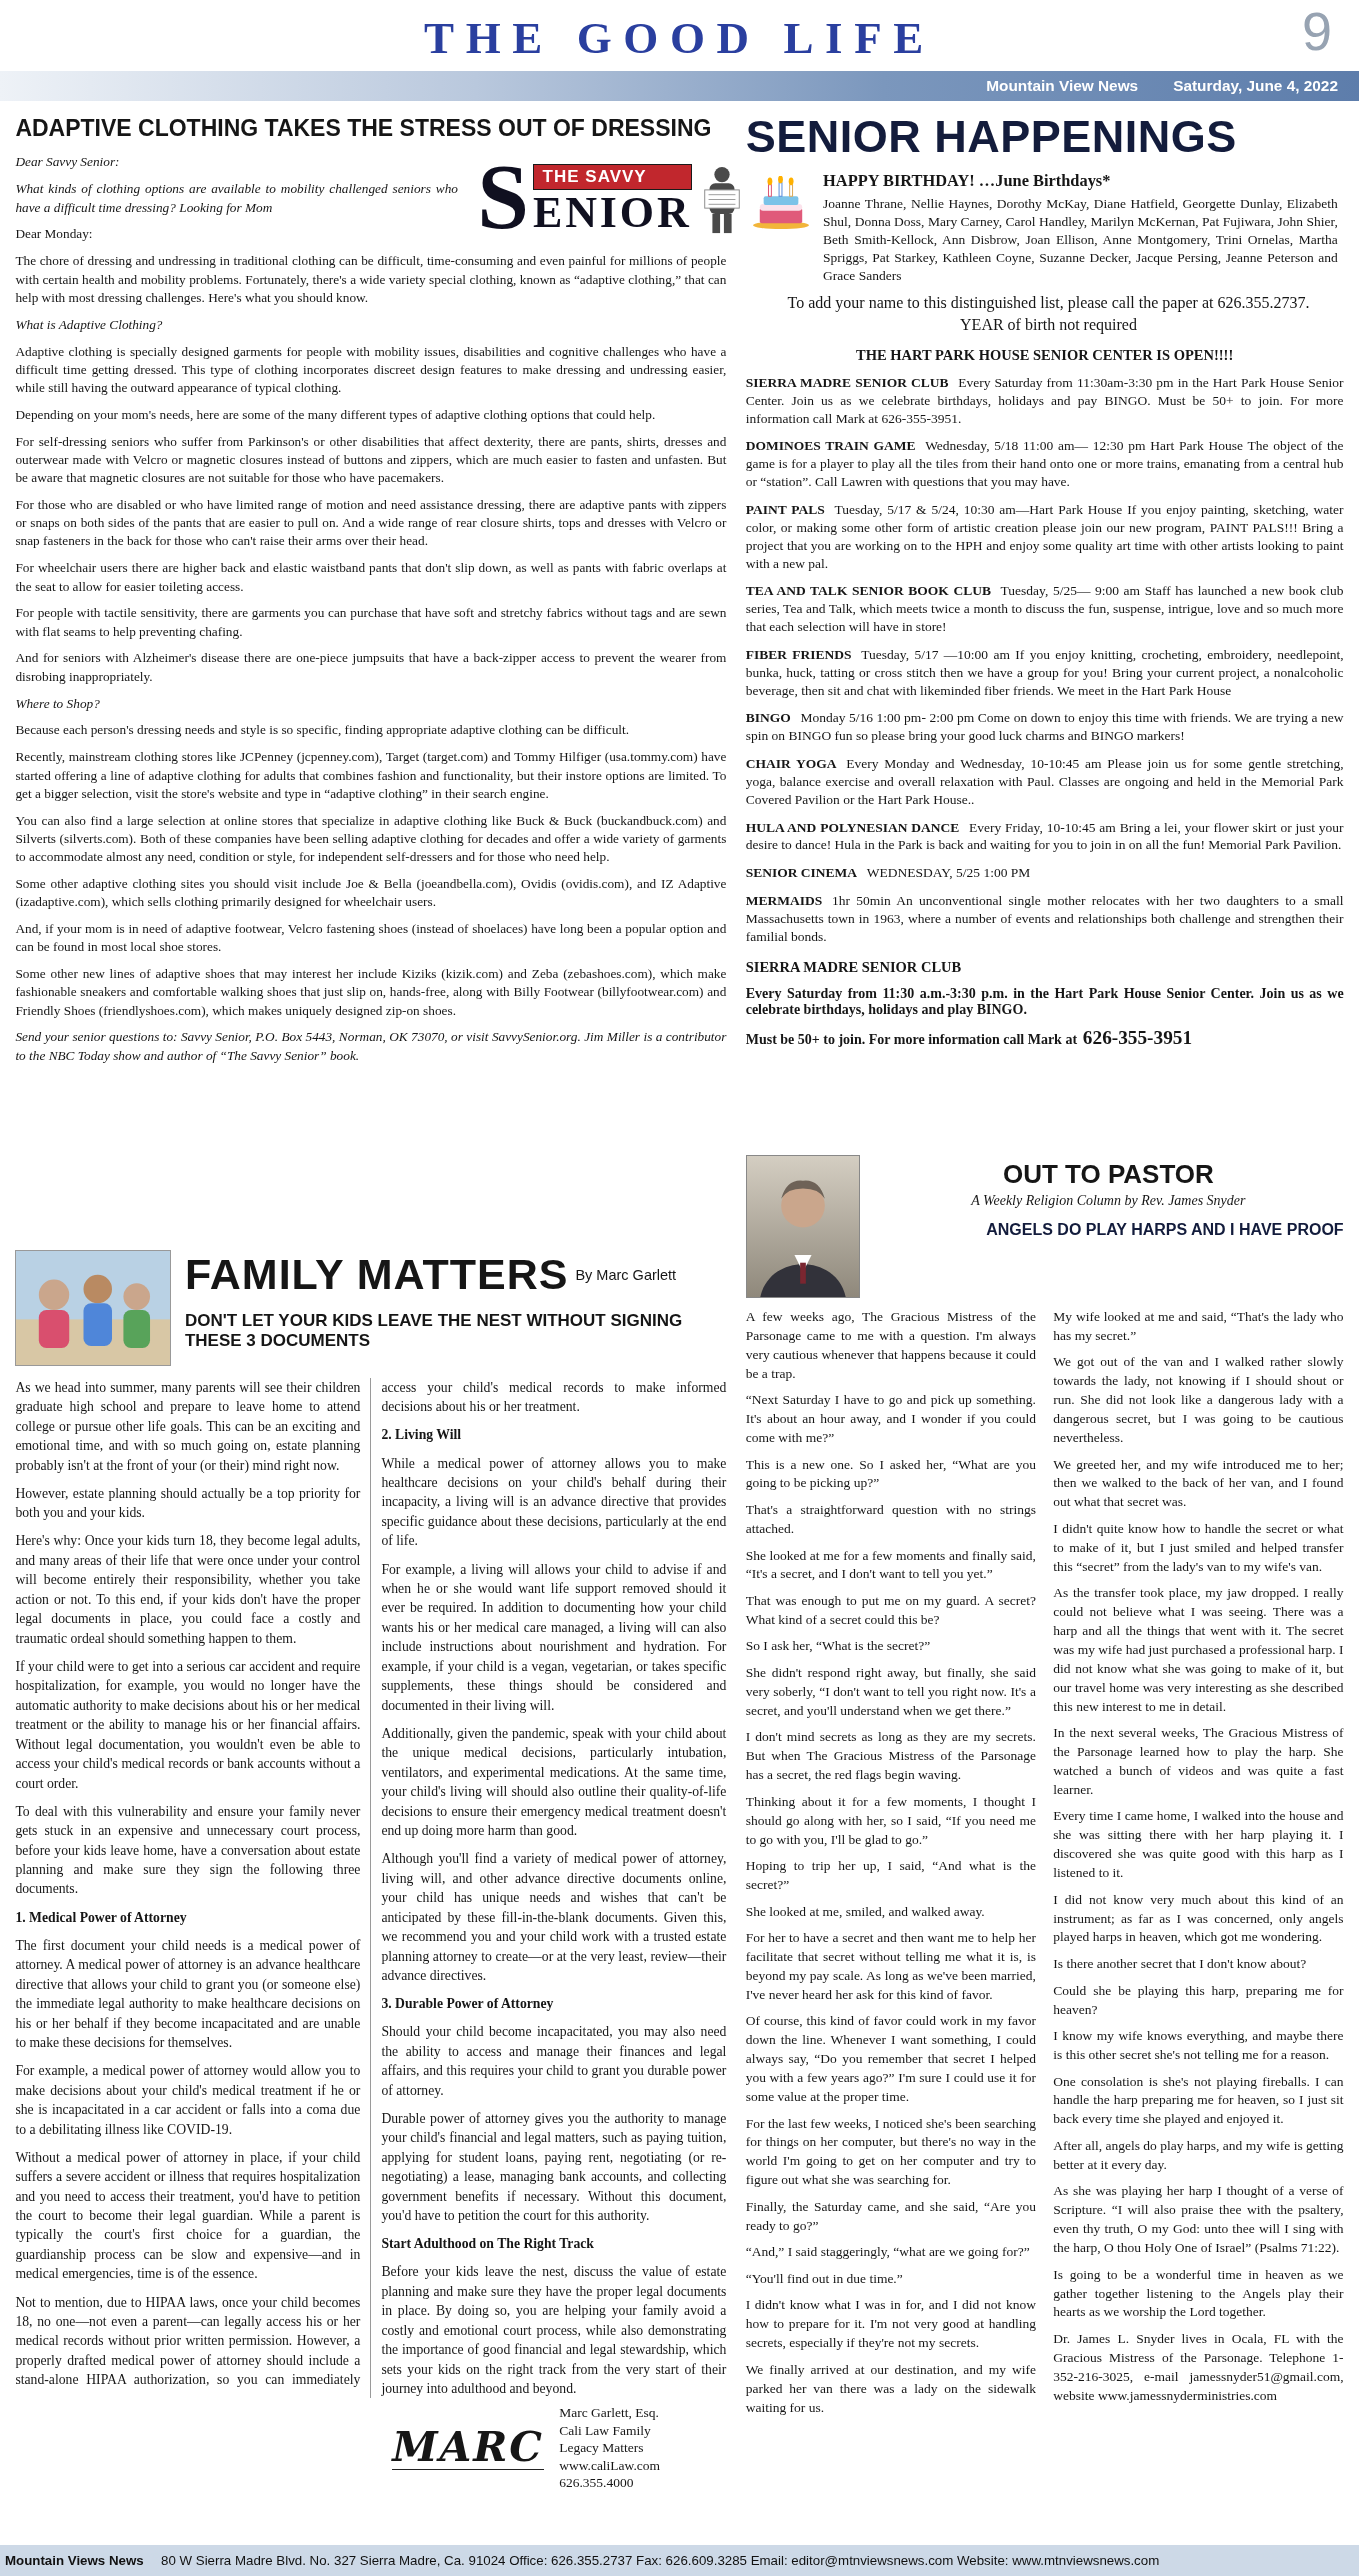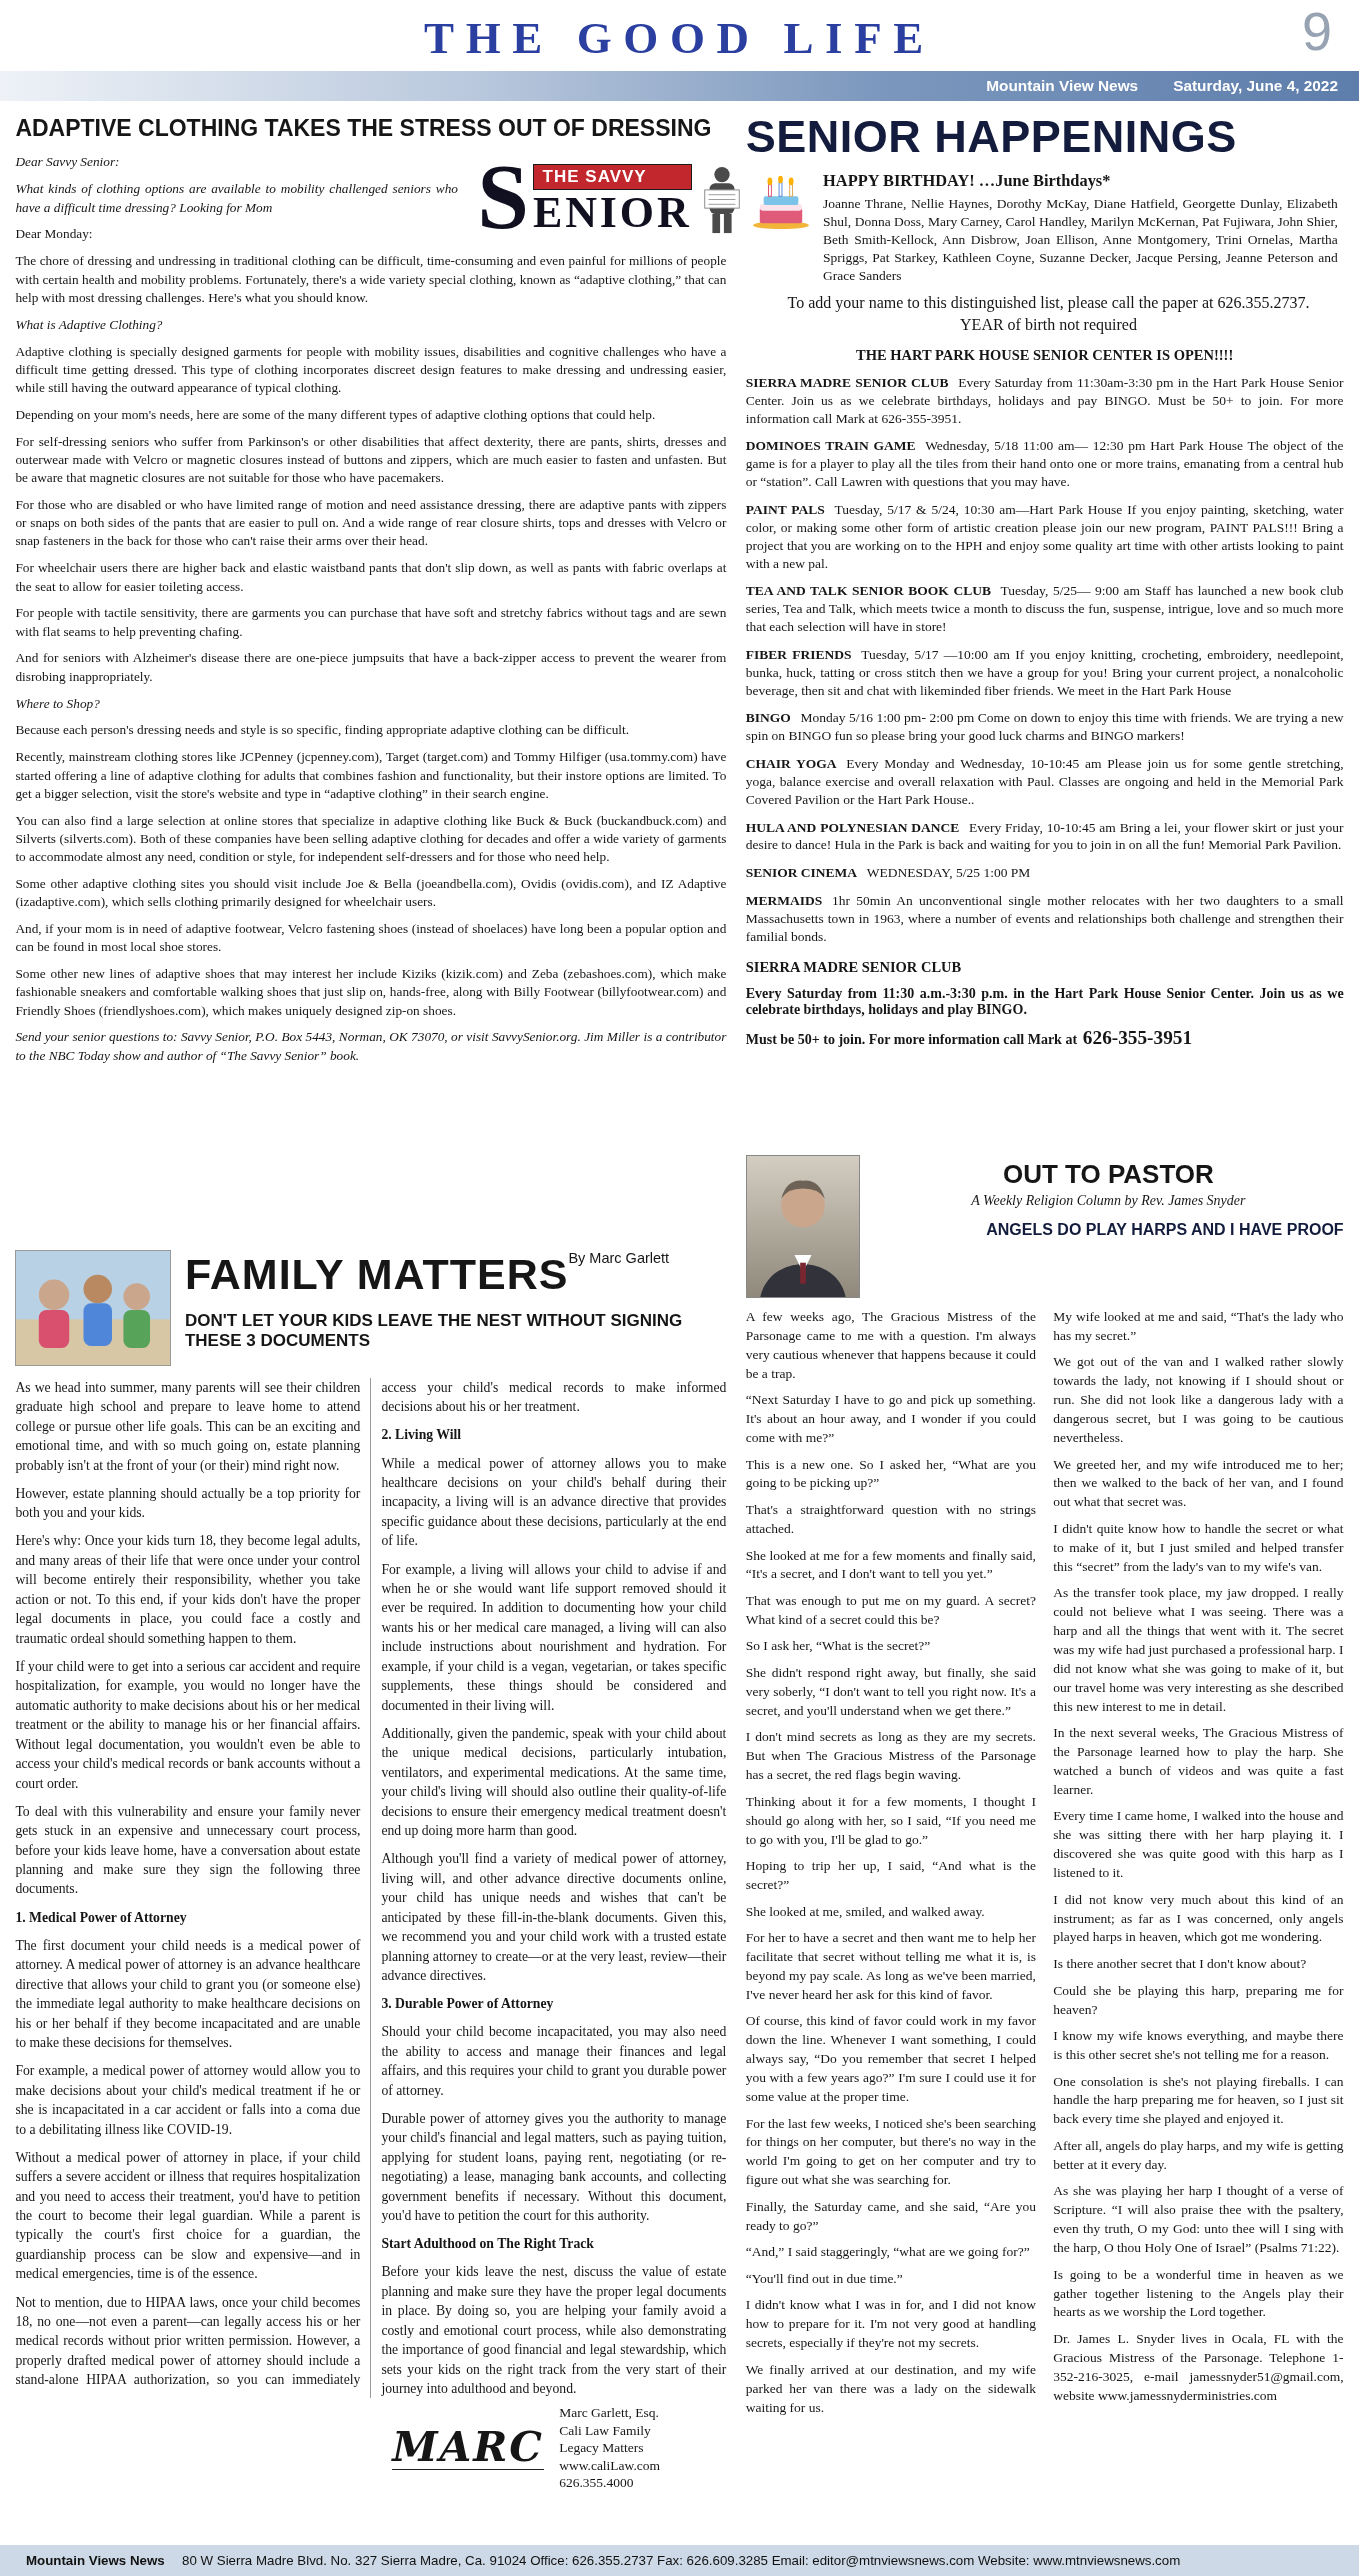--- a/index.html
+++ b/index.html
@@ -47,21 +47,21 @@
     background:var(--savvy_red,#c1272d); color:#fff; border:1.9px solid #1a1a1a;
     font-family:"Liberation Sans", sans-serif; font-weight:bold; font-size:17px;
     padding:1.9px 8.7px; letter-spacing:1px; white-space:nowrap;
   }
   .logo-enior { font-size:44px; line-height:1; font-weight:bold; font-family:"Liberation Serif", serif; letter-spacing:2.9px; color:#101020; }
   .logo-man { flex:none; }
   
   .fm { margin-top:15.4px; }
   .fm-header { display:flex; gap:13.5px; align-items:flex-start; }
   .fm-photo { width:156px; height:116px; flex:none; border:1px solid #999; }
-  .fm-titlerow { display:flex; align-items:flex-start; gap:0; }
+  .fm-titlerow { display:flex; align-items:center; gap:7px; }
   .fm-title { font-family:"Liberation Sans", sans-serif; font-weight:bold; font-size:43px; letter-spacing:1px; }
   .fm-byline { font-family:"Liberation Sans", sans-serif; font-size:14.5px; }
   .fm-subhead { font-family:"Liberation Sans", sans-serif; font-weight:bold; font-size:17px; margin-top:11.6px; max-width:502px; }
   .fm-body {
     margin-top:11.6px; columns:2; column-gap:21px; column-rule:1px solid #9a9a9a;
     font-size:13.7px; line-height:1.42;
   }
   .fm-body p { margin-bottom:8.7px; }
   .fm-sigrow { width:47%; margin-left:auto; margin-top:5.8px; display:flex; align-items:center; gap:15.4px; }
   .fm-sig-logo {
@@ -95,21 +95,21 @@
   .otp-sub { font-style:italic; font-size:14px; text-align:center; margin:2.9px 0 11.6px; }
   .otp-angels {
     font-family:"Liberation Sans", sans-serif; font-weight:bold; font-size:16px;
     color:var(--headline_navy,#131c3c); text-align:right;
   }
   .pastor-body { margin-top:9.7px; columns:2; column-gap:17.4px; font-size:13.5px; line-height:1.4; }
   .pastor-body p { margin-bottom:7.7px; }
   
   .footer {
     position:absolute; left:0; right:0; bottom:0; height:31px;
-    background:var(--footer_bar,#cdd9e7); display:flex; align-items:center; padding:0 26px;
+    background:var(--footer_bar,#cdd9e7); display:flex; align-items:center; padding:0 5px;
     font-family:"Liberation Sans", sans-serif; font-size:13.3px; color:#111;
   }
   .footer-name { font-weight:bold; margin-right:17.4px; }
 </style>
 </head>
 <body>
 
 <div class="masthead">
   <div class="gl-title">THE GOOD LIFE</div>
   <div class="pagenum">9</div>

